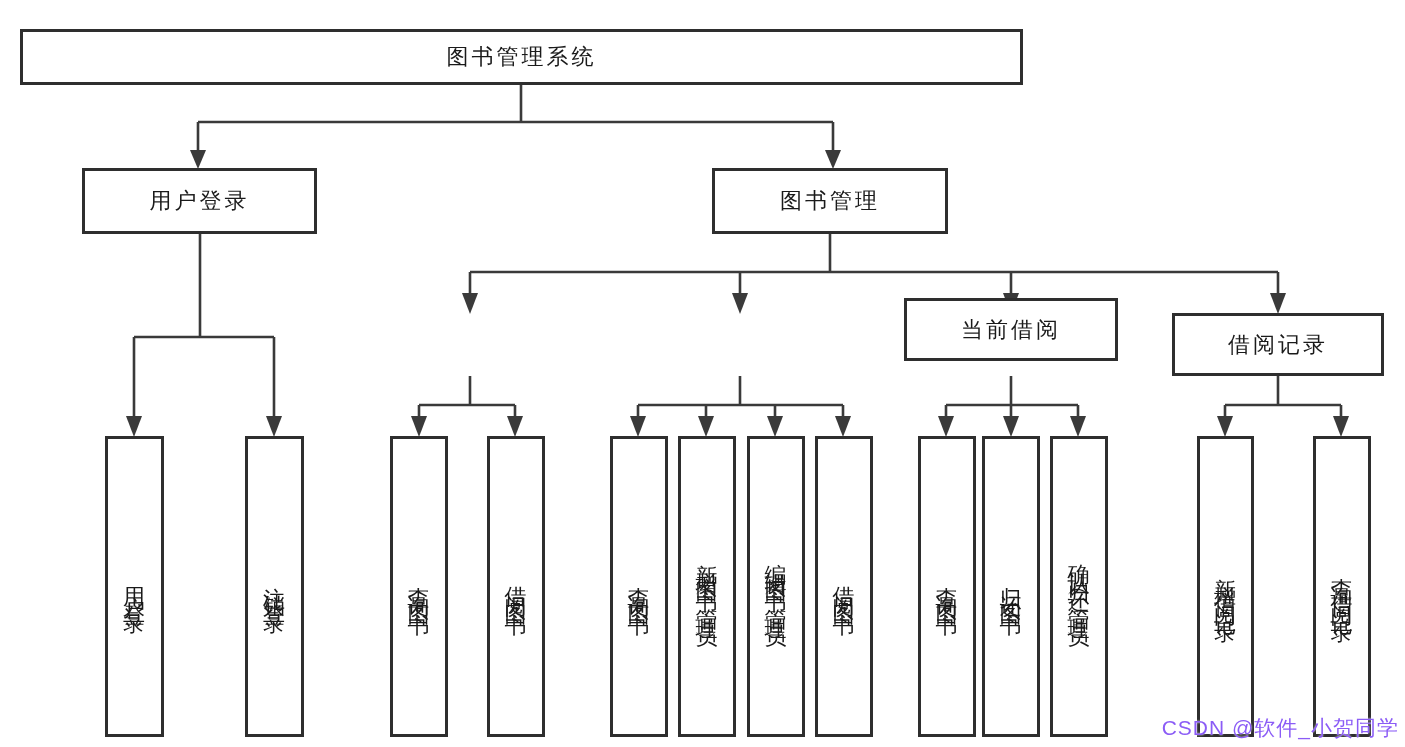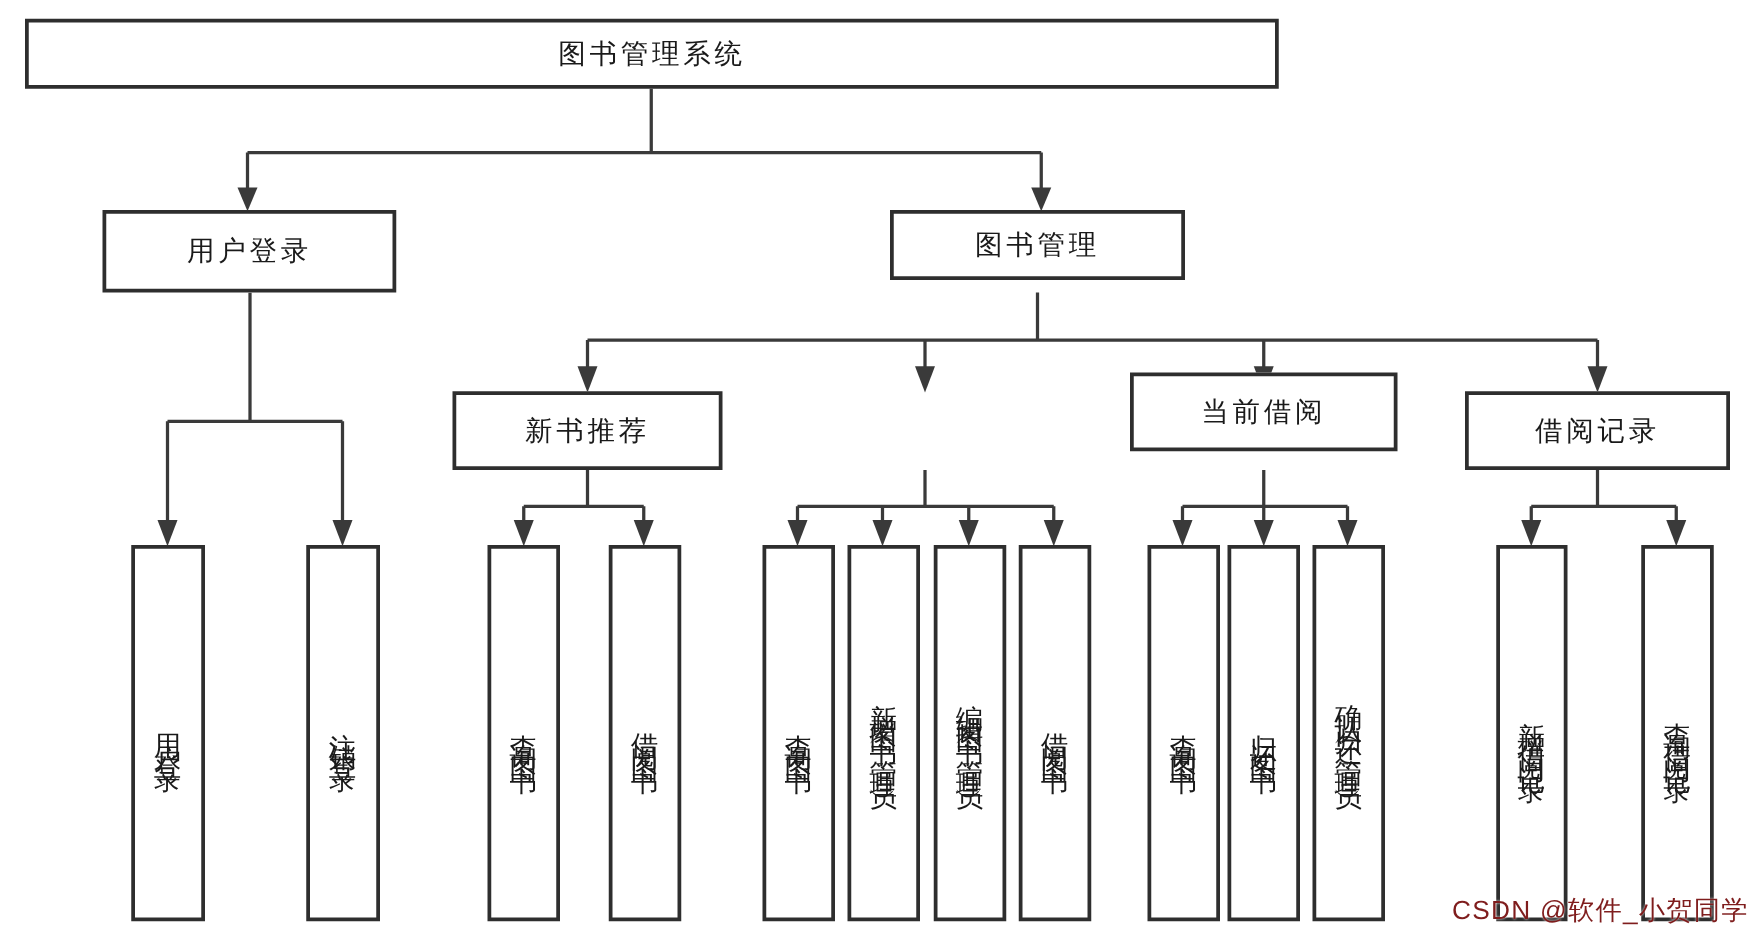--- a/index.html
+++ b/index.html
@@ -5,21 +5,21 @@
   html,body{margin:0;padding:0;background:#ffffff;}
   body{font-family:"Liberation Sans","DejaVu Sans",sans-serif;}
   .stage{position:relative;width:1405px;height:747px;background:#ffffff;overflow:hidden;}
   .connectors{position:absolute;left:0;top:0;width:1405px;height:747px;}
   .connectors path{stroke:#3a3a3a;stroke-width:2.6;fill:none;}
   .connectors polygon{fill:#3a3a3a;stroke:none;}
   .node{position:absolute;box-sizing:border-box;background:#ffffff;border:3px solid #2e2e2e;
         display:flex;align-items:center;justify-content:center;color:#1a1a1a;}
   .node.h span{font-size:22px;letter-spacing:3px;white-space:nowrap;}
   .node.v span{writing-mode:vertical-rl;text-orientation:mixed;font-size:22px;letter-spacing:9px;line-height:1.05;white-space:nowrap;}
-  .watermark{position:absolute;top:714px;right:6px;font-size:21px;color:#7f1d1d;
+  .watermark{position:absolute;top:714px;right:6px;font-size:21px;color:#8b5cf6;
              letter-spacing:1px;z-index:5;text-shadow:0 0 2px #ffffff;}
 </style>
 </head>
 <body>
 
 <div class="stage">
 
   <svg class="connectors" viewBox="0 0 1405 747">
     <g>
       <path d="M521,69 V122 M198,122 H833 M198,122 V152 M833,122 V152"></path>
@@ -56,34 +56,31 @@
       <polygon points="1003,416 1019,416 1011,437"></polygon>
       <polygon points="1070,416 1086,416 1078,437"></polygon>
     </g>
     <g>
       <path d="M1278,376 V405 M1225,405 H1341 M1225,405 V418 M1341,405 V418"></path>
       <polygon points="1217,416 1233,416 1225,437"></polygon>
       <polygon points="1333,416 1349,416 1341,437"></polygon>
     </g>
   </svg>
 
-  <div class="node h" style="left:20px;top:15px;width:1003px;height:56px">
+  <div class="node h" style="left:20px;top:29px;width:1003px;height:56px">
     <span>图书管理系统</span>
   </div>
 
   <div class="node h" style="left:82px;top:168px;width:235px;height:66px">
     <span>用户登录</span>
   </div>
-  <div class="node h" style="left:712px;top:168px;width:236px;height:56px">
+  <div class="node h" style="left:712px;top:168px;width:236px;height:66px">
     <span>图书管理</span>
   </div>
 
-  <div class="node h" style="left:362px;top:313px;width:216px;height:63px">
-    <span>新书推荐</span>
-  </div>
   <div class="node h" style="left:904px;top:298px;width:214px;height:63px">
     <span>当前借阅</span>
   </div>
   <div class="node h" style="left:1172px;top:313px;width:212px;height:63px">
     <span>借阅记录</span>
   </div>
 
   <div class="node v" style="left:105px;top:436px;width:59px;height:301px">
     <span>用户登录</span>
   </div>

